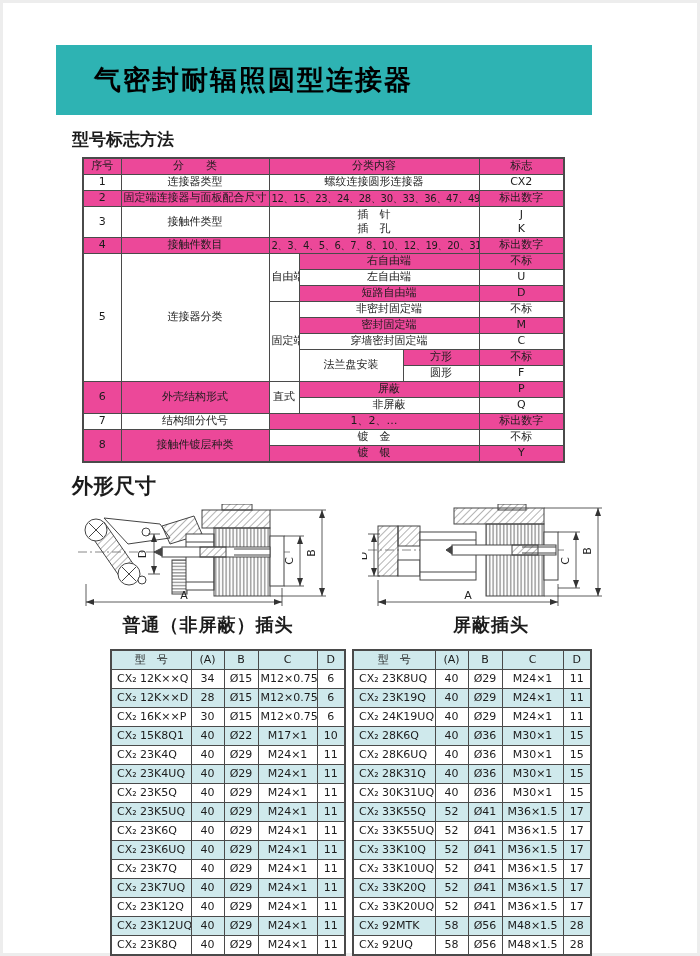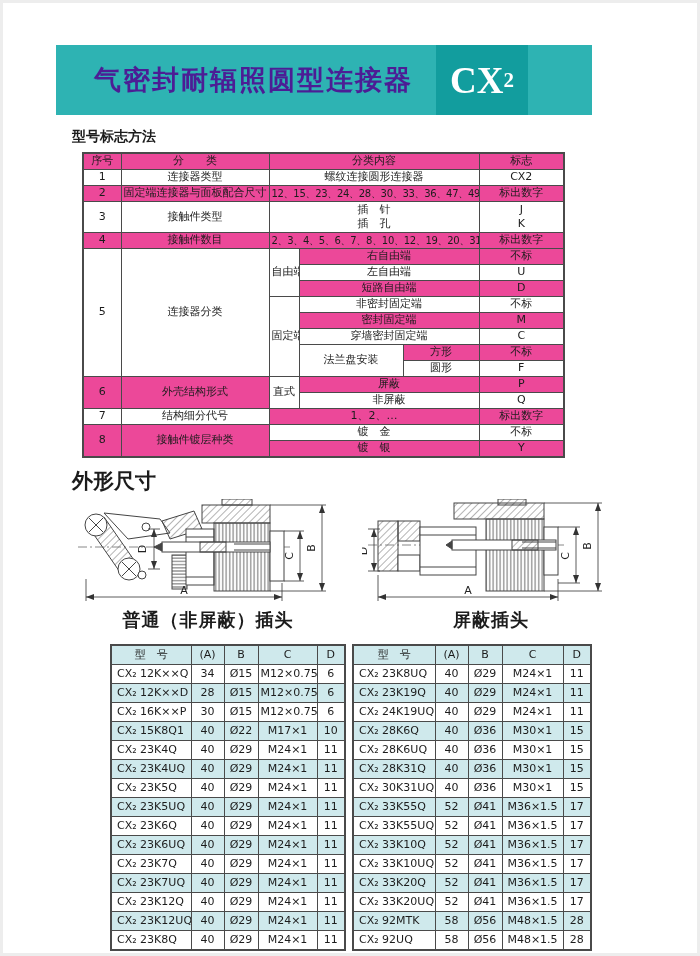--- a/index.html
+++ b/index.html
@@ -2,27 +2,27 @@
 <html><head>
 <meta charset="utf-8">
 <style>
   html,body{margin:0;padding:0;background:#fff;}
   .page{position:relative;width:700px;height:956px;background:#fff;overflow:hidden;
         font-family:"DejaVu Sans","Liberation Sans",sans-serif;color:#1c1c1c;
         box-shadow:inset 0 0 0 3px #ededed;}
   
   .banner{display:flex;align-items:stretch;margin:45px 108px 0 56px;height:70px;background:#2eb3b3;}
   .banner-title{flex:1;display:flex;align-items:center;padding-left:38px;
-        color:#4c1d95;font-size:27px;font-weight:bold;letter-spacing:2px;white-space:nowrap;}
+        color:#000000;font-size:27px;font-weight:bold;letter-spacing:2px;white-space:nowrap;}
   .banner-code{width:92px;background:#129d9e;display:flex;align-items:center;justify-content:center;
         color:#fff;font-family:"Liberation Serif","DejaVu Serif",serif;font-weight:bold;font-size:37px;}
   .banner-code sub{font-size:21px;line-height:0;}
   .banner-tail{width:64px;background:#2eb3b3;}
   
-  .h1{margin:13px 0 6px 72px;font-size:14px;font-weight:bold;}
+  .h1{margin:13px 0 6px 72px;font-size:17px;font-weight:bold;}
   .h2{margin:9px 0 2px 72px;font-size:21px;font-weight:bold;}
   
   table{border-collapse:collapse;table-layout:fixed;}
   .mt{margin-left:82px;width:481px;font-size:11px;border:2px solid #4a4a4a;}
   .mt td,.mt th{border:1px solid #4a4a4a;text-align:center;padding:1px 2px;height:13px;
         line-height:1.15;white-space:nowrap;overflow:hidden;font-weight:normal;}
   .b{background:#ec4899;}
   .sm{font-size:10px;letter-spacing:-0.3px;}
   .vtx{white-space:normal;word-break:break-all;line-height:1.45;padding:1px 8px;}
   .two>div{line-height:14px;}
@@ -41,24 +41,20 @@
   .st tbody tr:nth-of-type(even){background:#cfe9ec;}
   .st td[data-field="model"]{text-align:left;padding-left:5px;}
 </style>
 </head>
 <body>
 
 <div class="page">
 
   <div class="banner">
     <div class="banner-title">气密封耐辐照圆型连接器</div>
-    <div class="banner-code">
-        <span>CX</span>
-        <sub>2</sub>
-      </div>
     <div class="banner-tail"></div>
   </div>
 
   <div class="h1">型号标志方法</div>
 
   <table class="mt">
     <colgroup>
         <col style="width:38px">
         <col style="width:148px">
         <col style="width:30px">

